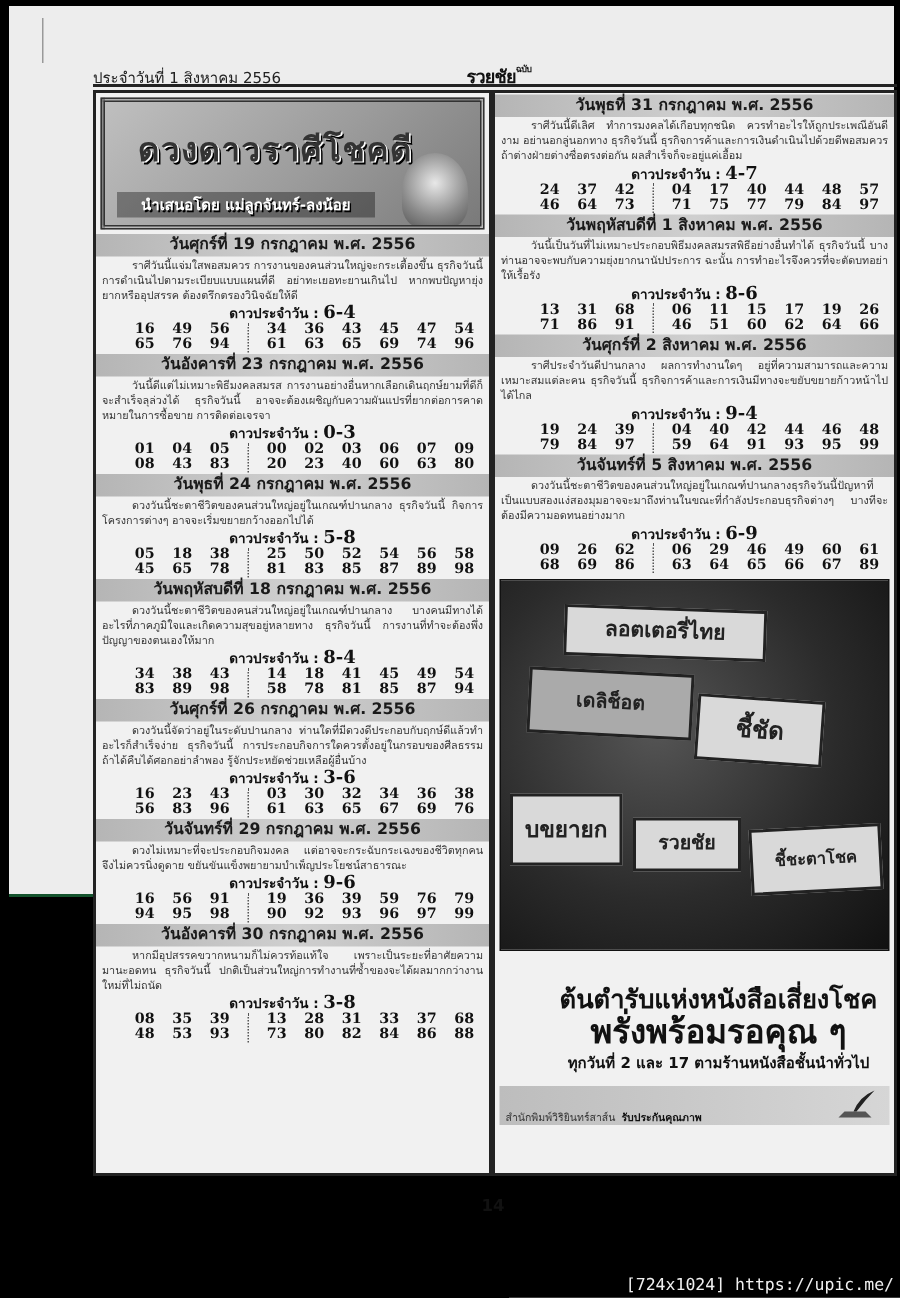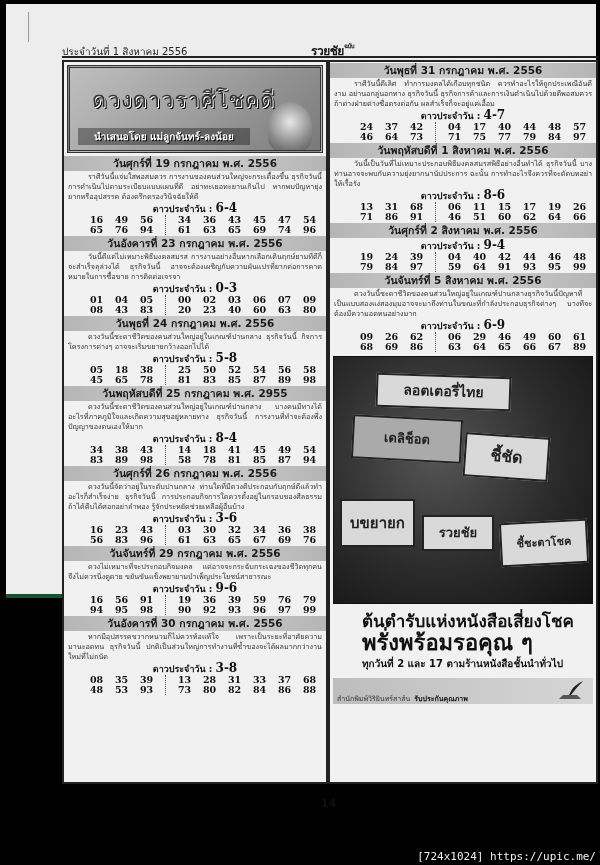--- a/index.html
+++ b/index.html
@@ -1,36 +1,36 @@
 <!DOCTYPE html>
 <html><head>
 <meta charset="utf-8">
 <style>
   * { box-sizing: border-box; margin: 0; padding: 0; }
   html, body { width: 600px; height: 865px; background: #000; overflow: hidden; }
   body { font-family: "DejaVu Sans", sans-serif; color: #111; position: relative; }
   .page {
     position: absolute; left: 6px; top: 4px; width: 590px; height: 594px;
-    background: #ededed; border-bottom: 4px solid #14532d;
+    background: #ededed; border-bottom: 2px solid #14532d;
   }
   .binding-mark { position: absolute; left: 22px; top: 8px; width: 1px; height: 30px; background: #999; }
   .header-date { position: absolute; left: 56px; top: 40px; font-size: 10px; color: #222; }
   .header-logo { position: absolute; left: 305px; top: 37px; font-size: 12px; font-weight: bold; color: #111; letter-spacing: -0.5px; }
   .header-logo small { font-size: 6px; vertical-align: top; }
   .header-rule { position: absolute; left: 56px; top: 52px; width: 536px; height: 2px; background: #222; }
   .col { position: absolute; border: 2px solid #222; background: #f1f1f1; }
   .col-left { left: 56px; top: 56px; width: 266px; height: 724px; }
   .col-right { left: 322px; top: 56px; width: 270px; height: 724px; }
   .banner {
     margin: 3px; height: 88px; border: 3px double #333; position: relative;
     background: linear-gradient(135deg, #bfbfbf 0%, #9b9b9b 55%, #7a7a7a 100%);
     overflow: hidden;
   }
   .banner-title {
-    position: absolute; left: 22px; top: 14px; font-size: 22px; font-weight: normal;
+    position: absolute; left: 22px; top: 14px; font-size: 22px; font-weight: bold;
     color: #333; text-shadow: 1px 1px 0 #fff, 2px 2px 0 #000; letter-spacing: 1px; text-align: center;
   }
   .banner-sub {
     position: absolute; left: 8px; top: 60px; font-size: 10px; font-weight: bold; color: #fff;
     text-shadow: 1px 1px 0 #000; background: rgba(0,0,0,0.35); padding: 1px 16px;
   }
   .banner-figure {
     position: absolute; right: 8px; top: 34px; width: 44px; height: 50px; border-radius: 50% 50% 30% 30%;
     background: radial-gradient(circle at 50% 40%, #e8e8e8, #8a8a8a 60%, #555);
   }
@@ -49,21 +49,21 @@
   .grp { display: grid; grid-auto-flow: column; grid-template-rows: repeat(2, 10px); }
   .grp span { width: 25px; text-align: center; }
   .grp.a { padding-right: 6px; border-right: 1px dotted #555; margin-right: 6px; }
   .ad-photo {
     margin: 4px 3px 0 3px; height: 248px; position: relative; overflow: hidden;
     background: radial-gradient(ellipse at 40% 40%, #555 0%, #2b2b2b 55%, #111 100%);
     border: 1px solid #111;
   }
   .np { position: absolute; background: #d9d9d9; border: 2px solid #222; font-weight: bold; color: #222; text-align: center; }
   .np .lbl { display: block; }
-  .ad-text { text-align: left; padding-top: 6px; margin-left: 32px; }
+  .ad-text { text-align: center; padding-top: 22px; margin-left: 32px; }
   .ad-l1 { font-size: 17px; font-weight: bold; line-height: 22px; }
   .ad-l2 { font-size: 22px; font-weight: bold; line-height: 22px; }
   .ad-l3 { font-size: 10px; font-weight: bold; line-height: 16px; margin-top: 2px; }
   .ad-foot {
     margin: 6px 3px 0 3px; height: 26px; background: linear-gradient(90deg, #bdbdbd, #d6d6d6);
     display: flex; align-items: flex-end; padding-left: 4px; font-size: 7px; color: #333; position: relative;
   }
   .ad-foot b { margin-left: 4px; font-size: 7px; color: #111; }
   .quill-icon { position: absolute; right: 8px; top: 1px; width: 30px; height: 24px; }
   .page-num { position: absolute; left: 315px; top: 793px; font-size: 11px; font-weight: bold; }
@@ -169,21 +169,21 @@
               <span>54</span>
               <span>87</span>
               <span>56</span>
               <span>89</span>
               <span>58</span>
               <span>98</span>
             </div>
           </div>
         </div>
         <div class="section">
-          <div class="sec-head">วันพฤหัสบดีที่ 25 กรกฎาคม พ.ศ. 2955</div>
+          <div class="sec-head">วันพฤหัสบดีที่ 18 กรกฎาคม พ.ศ. 2556</div>
           <div class="sec-text">ดวงวันนี้ชะตาชีวิตของคนส่วนใหญ่อยู่ในเกณฑ์ปานกลาง บางคนมีทางได้อะไรที่ภาคภูมิใจและเกิดความสุขอยู่หลายทาง ธุรกิจวันนี้ การงานที่ทำจะต้องพึ่งปัญญาของตนเองให้มาก</div>
           <div class="star"><span>ดาวประจำวัน :</span> <b>8-4</b></div>
           <div class="nums">
             <div class="grp a">
               <span>34</span>
               <span>83</span>
               <span>38</span>
               <span>89</span>
               <span>43</span>
               <span>98</span>
@@ -349,20 +349,21 @@
               <span>62</span>
               <span>19</span>
               <span>64</span>
               <span>26</span>
               <span>66</span>
             </div>
           </div>
         </div>
         <div class="section">
           <div class="sec-head">วันศุกร์ที่ 2 สิงหาคม พ.ศ. 2556</div>
+          <div class="sec-text">ราศีประจำวันดีปานกลาง ผลการทำงานใดๆ อยู่ที่ความสามารถและความเหมาะสมแต่ละคน ธุรกิจวันนี้ ธุรกิจการค้าและการเงินมีทางจะขยับขยายก้าวหน้าไปได้ไกล</div>
           <div class="star"><span>ดาวประจำวัน :</span> <b>9-4</b></div>
           <div class="nums">
             <div class="grp a">
               <span>19</span>
               <span>79</span>
               <span>24</span>
               <span>84</span>
               <span>39</span>
               <span>97</span>
             </div>

